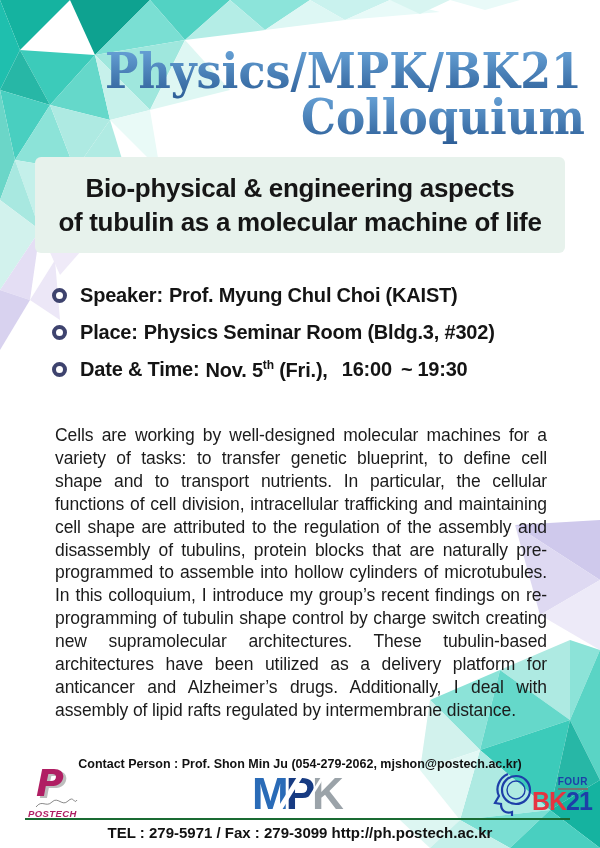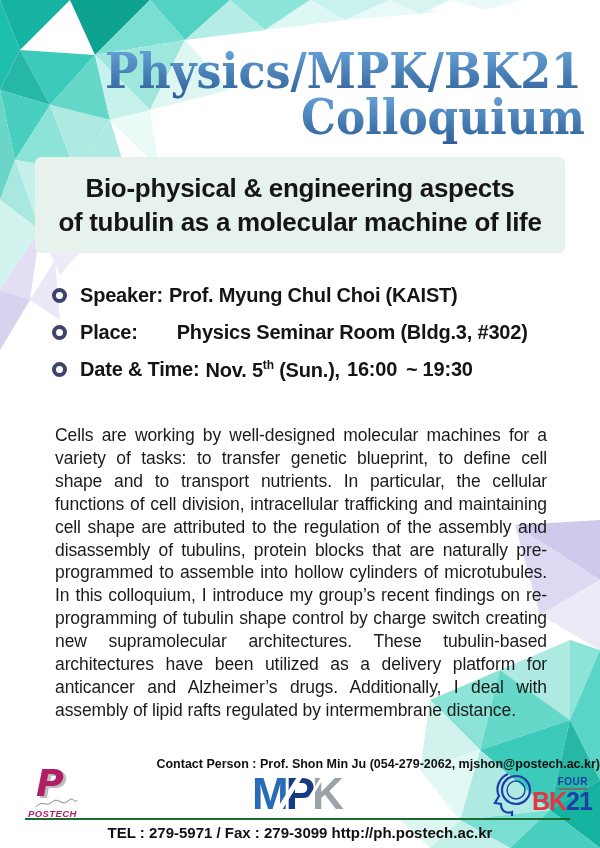--- a/index.html
+++ b/index.html
@@ -12,29 +12,29 @@
 
   .banner{position:absolute;left:35px;top:157px;width:530px;height:96px;background:#e7f2ec;border-radius:6px;
           display:flex;flex-direction:column;justify-content:center;text-align:center;}
   .banner .bline{font-size:26px;line-height:34px;font-weight:bold;color:#161616;letter-spacing:-0.3px;}
 
   .details{position:absolute;left:52px;top:277px;width:500px;}
   .detail-row{display:flex;align-items:center;height:37px;}
   .bullet{flex:0 0 auto;width:7px;height:7px;border:4.5px solid #3e436e;border-radius:50%;background:#fff;margin-right:13px;}
   .detail-row .txt{font-size:20px;font-weight:bold;color:#141414;letter-spacing:-0.2px;white-space:nowrap;}
   .lbl{margin-right:6px;}
-  .val-place{color:#2e7f9e;margin-left:33px;}
+  .val-place{color:#2e7f9e;}
   .val-time{color:#e87d0e;}
   .tilde{margin:0 5px 0 9px;color:#141414;}
   sup.th{font-size:12px;}
 
   .abstract{position:absolute;left:55px;top:424px;width:492px;font-size:17.5px;line-height:22.9px;
             color:#1b1b1b;text-align:justify;letter-spacing:-0.1px;}
 
-  .contact{position:absolute;left:0;top:757px;width:600px;text-align:right;
+  .contact{position:absolute;left:0;top:757px;width:600px;text-align:center;
            font-size:12.5px;font-weight:800;color:#111;}
 
   .logo-postech{position:absolute;left:28px;top:768px;width:70px;height:52px;}
   .postech-p{position:absolute;left:8px;top:-4px;font-family:"DejaVu Sans",sans-serif;font-style:italic;font-weight:900;
              font-size:38px;color:#b01e63;text-shadow:3px 2px 0 #bdbdbd;line-height:38px;}
   .postech-scribble{position:absolute;left:6px;top:28px;}
   .postech-word{position:absolute;left:0px;top:40px;font-size:9.5px;font-weight:800;font-style:italic;
                 color:#b01e63;letter-spacing:0.4px;}
 
   .logo-mpk{position:absolute;left:252px;top:772px;width:100px;height:48px;display:flex;align-items:flex-start;}
@@ -144,22 +144,22 @@
 
     <div class="detail-row">
       <span class="bullet"></span>
       <span class="txt lbl">Place:</span>
       <span class="txt val-place">Physics Seminar Room (Bldg.3, #302)</span>
     </div>
 
     <div class="detail-row">
       <span class="bullet"></span>
       <span class="txt lbl">Date &amp; Time:</span>
-      <span class="txt"><span>Nov. 5</span><sup class="th">th</sup>&nbsp;<span>(Sun.),</span></span>
-      <span class="txt val-time" style="margin-left:7px;">16:00</span>
+      <span class="txt"><span>Nov. 5</span><sup class="th">th</sup>&nbsp;<span>(Fri.),</span></span>
+      <span class="txt val-time" style="margin-left:14px;">16:00</span>
       <span class="txt tilde">~</span>
       <span class="txt val-time">19:30</span>
     </div>
 
   </div>
 
   <div class="abstract">Cells are working by well-designed molecular machines for a variety of tasks: to transfer genetic blueprint, to define cell shape and to transport nutrients. In particular, the cellular functions of cell division, intracellular trafficking and maintaining cell shape are attributed to the regulation of the assembly and disassembly of tubulins, protein blocks that are naturally pre-programmed to assemble into hollow cylinders of microtubules. In this colloquium, I introduce my group’s recent findings on re-programming of tubulin shape control by charge switch creating new supramolecular architectures. These tubulin-based architectures have been utilized as a delivery platform for anticancer and Alzheimer’s drugs. Additionally, I deal with assembly of lipid rafts regulated by intermembrane distance.</div>
 
   <div class="contact">Contact Person : Prof. Shon Min Ju (054-279-2062, mjshon@postech.ac.kr)</div>
 

